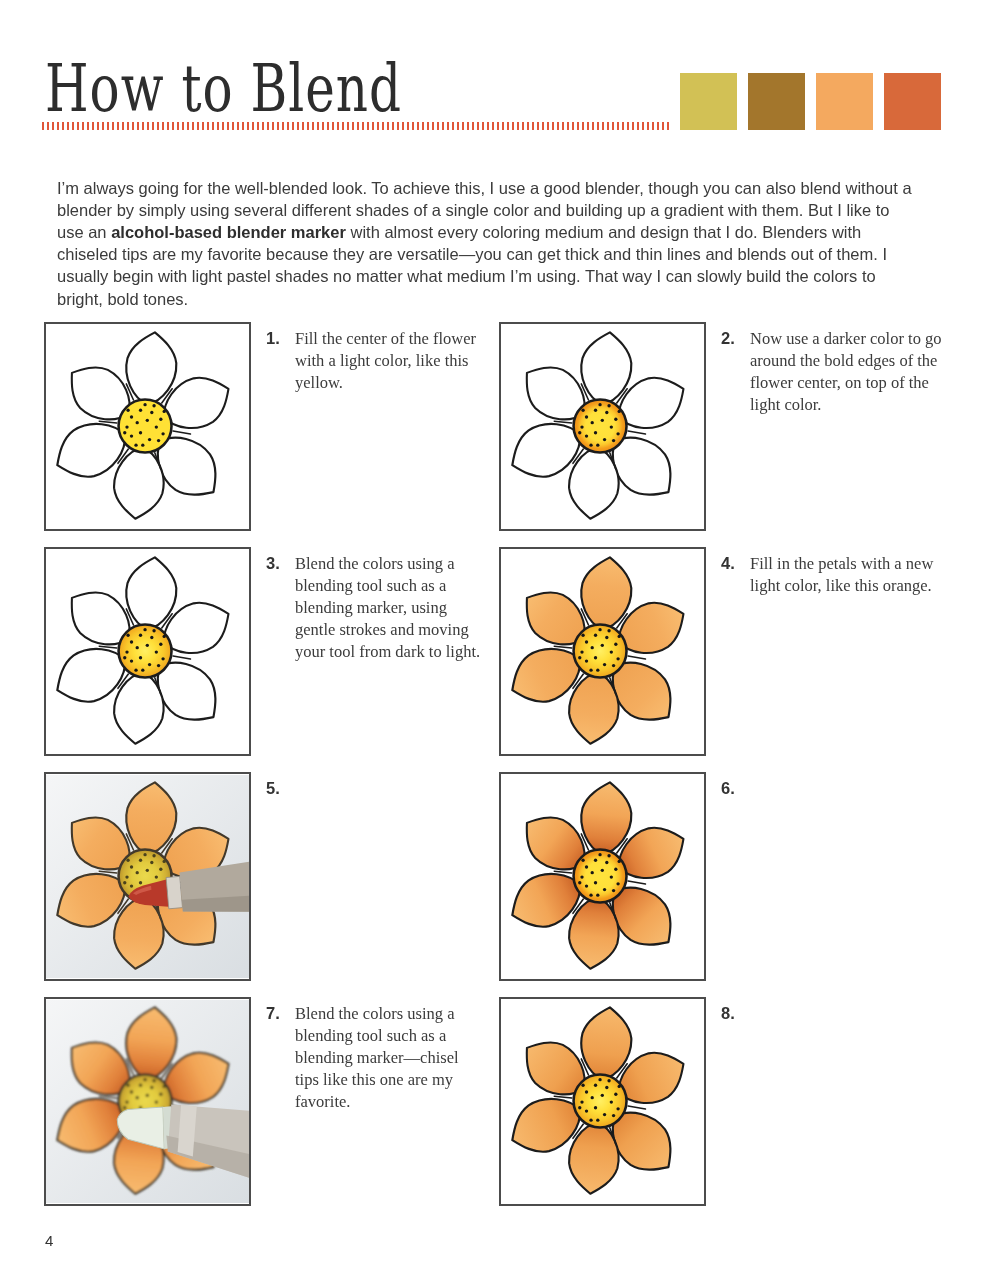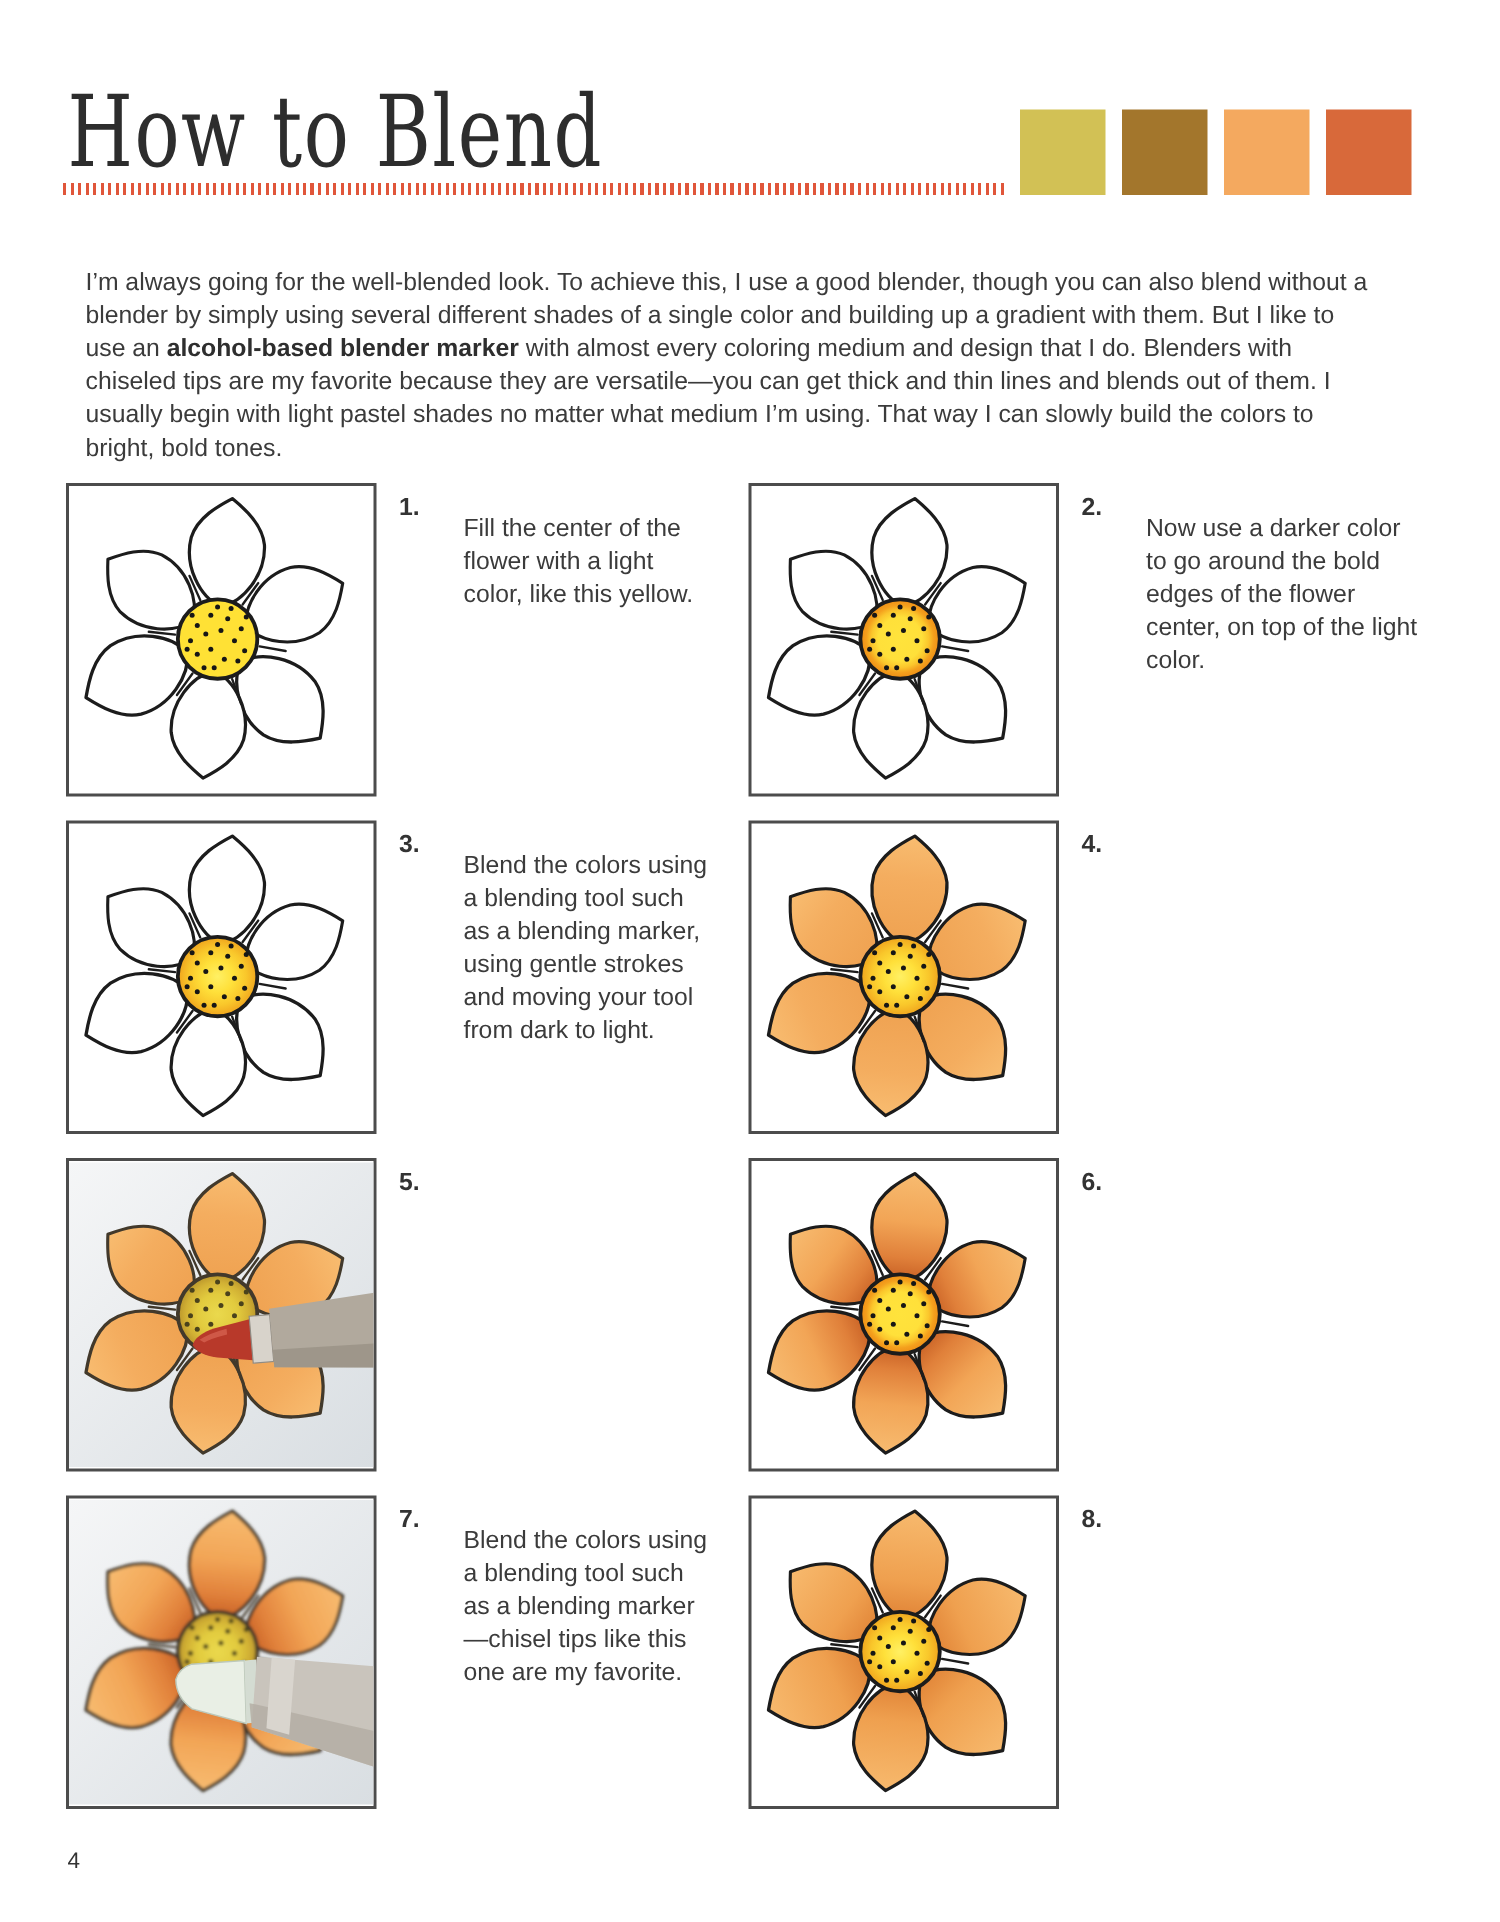--- a/index.html
+++ b/index.html
@@ -28,21 +28,21 @@
   .figure{
     position:absolute;width:207px;height:209px;box-sizing:border-box;
     border:2px solid #4c4c4c;background:#fff;
   }
   .figure svg{display:block;width:100%;height:100%;}
   .step{
     position:absolute;display:flex;gap:7px;
     font-size:16.5px;line-height:1.33;color:#3b3b3b;
   }
   .step .step-num{font-weight:700;min-width:22px;color:#333;}
-  .step p{margin:14px;}
+  .step p{margin:0;font-family:Liberation Serif, serif;}
   .page-number{
     position:absolute;left:45px;top:1232px;font-size:15px;color:#333;
   }
 </style>
 </head>
 <body>
 
 <div id="stage">
   <h1 class="title">How to Blend</h1>
   <div class="dotted-rule"></div>
@@ -296,20 +296,21 @@
           <circle cx="9.2" cy="-20.7" r="1.7" fill="#161616"></circle>
           <circle cx="-9.2" cy="19.5" r="1.7" fill="#161616"></circle>
           <circle cx="19.5" cy="-14.9" r="1.7" fill="#161616"></circle>
           <circle cx="0.0" cy="-21.8" r="1.7" fill="#161616"></circle>
           <circle cx="-20.7" cy="6.9" r="1.7" fill="#161616"></circle>
         </g>
       </svg>
     </div>
     <div class="step" style="left: 721px; top: 553px; width: 238px;">
       <span class="step-num">4.</span>
+      <p>Fill in the petals with a new light color, like this orange.</p>
     </div>
     <div class="figure" style="left: 44px; top: 772px;">
       <svg viewBox="0 0 207 207">
         <defs>
           <linearGradient id="pg4" gradientUnits="userSpaceOnUse" x1="0" y1="-22" x2="0" y2="-96">
             <stop offset="0" stop-color="#efa251"></stop>
             <stop offset="0.6" stop-color="#f4ad5f"></stop>
             <stop offset="1" stop-color="#f8bc70"></stop>
           </linearGradient>
           <radialGradient id="cg4">

